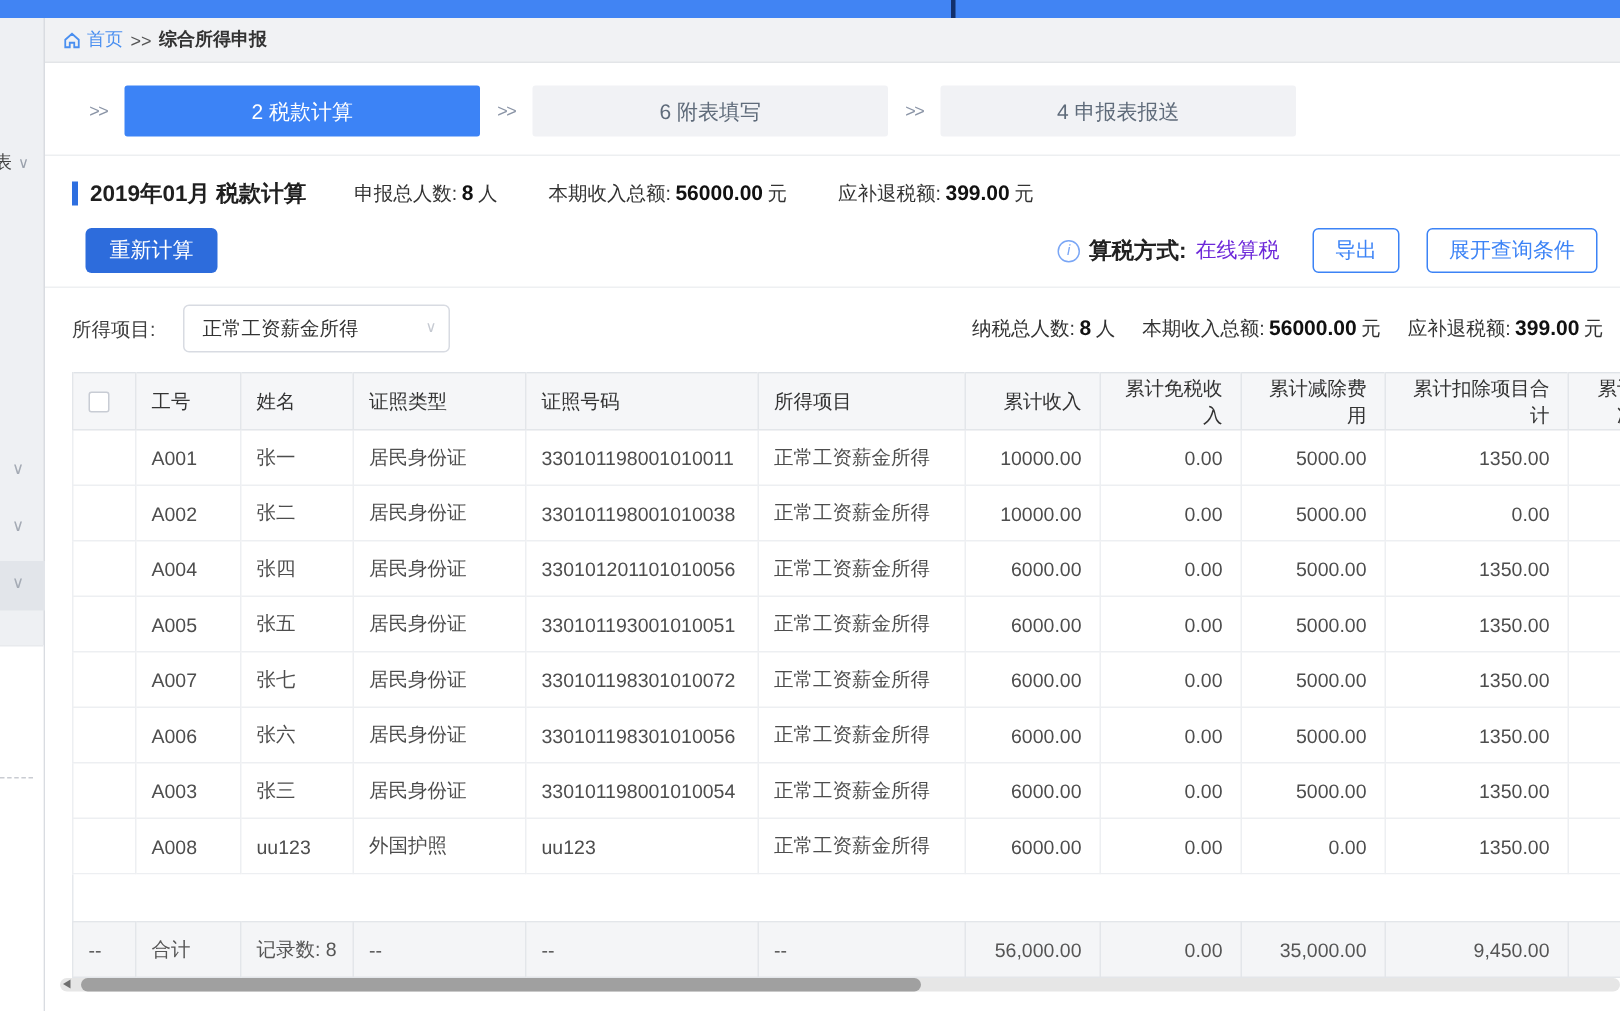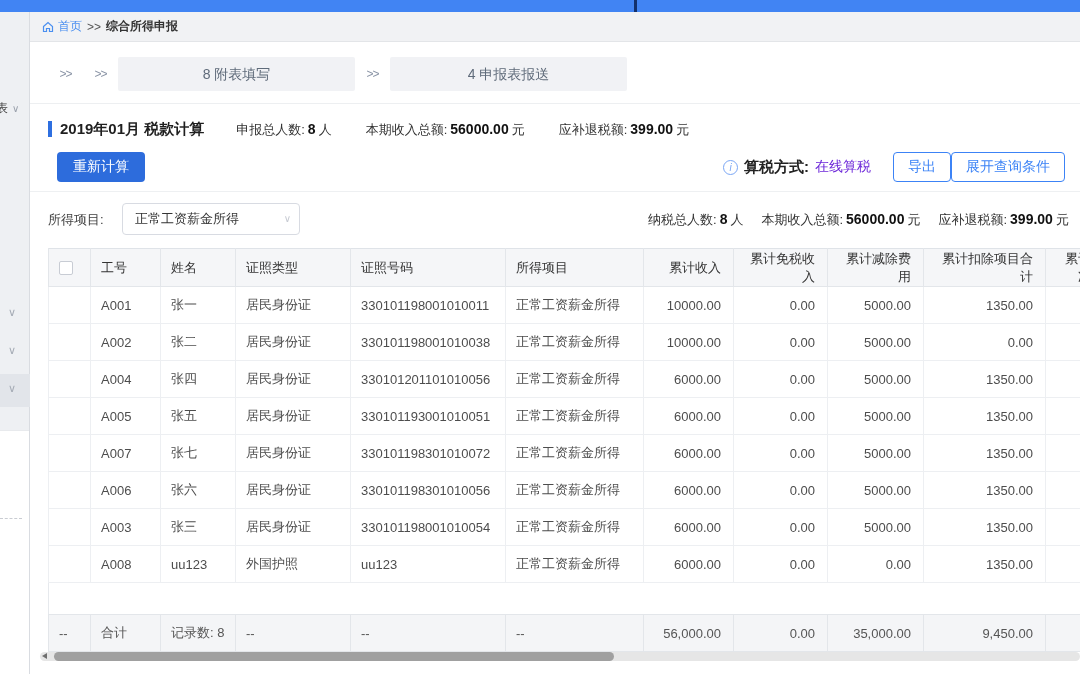--- a/index.html
+++ b/index.html
@@ -42,21 +42,21 @@
   .stat { font-size:13px; color:#333; margin-right:34px; }
   .stat b { font-size:14px; color:#111; margin:0 3px; }
 
   .toolbar { position:absolute; left:0; top:140px; width:1050px; height:40px; border-bottom:1px solid #eef0f2; }
   .btn-primary { position:absolute; left:27px; top:0; height:30px; padding:0 16px; background:#2d6cdc; color:#fff; font-size:14px; border:none; border-radius:4px; cursor:pointer; font-family:inherit; }
   .toolbar-right { position:absolute; right:15px; top:0; height:30px; display:flex; align-items:center; white-space:nowrap; }
   .info-icon { display:inline-flex; align-items:center; justify-content:center; width:15px; height:15px; border:1px solid #7aa6f5; border-radius:50%; color:#7aa6f5; font-size:10px; font-style:italic; margin-right:6px; }
   .tax-mode-label { font-size:15px; font-weight:bold; color:#222; margin-right:6px; }
   .tax-mode-value { font-size:14px; color:#6d28d9; cursor:pointer; margin-right:22px; }
   .btn-outline { height:30px; padding:0 14px; background:#fff; border:1px solid #3c83f6; color:#3c83f6; font-size:14px; border-radius:4px; cursor:pointer; font-family:inherit; margin-left:0; }
-  .btn-outline + .btn-outline { }
+  .btn-outline + .btn-outline { margin-left:18px; }
 
   .filter-row { position:absolute; left:0; top:191px; width:1050px; height:32px; }
   .filter-label { position:absolute; left:18px; top:8px; font-size:13px; color:#404040; }
   .select { position:absolute; left:92px; top:0; width:178px; height:32px; border:1px solid #d8dbe2; border-radius:4px; background:#fff; font-size:13px; color:#333; line-height:30px; padding:0 24px 0 12px; cursor:pointer; }
   .select .caret { position:absolute; right:8px; top:0; color:#c6cad2; font-size:10px; }
   .filter-stats { position:absolute; left:618px; top:7px; white-space:nowrap; }
   .filter-stats .stat { margin-right:18px; }
 
   
   .table-zone { position:absolute; left:18px; top:236px; width:1056px; }
@@ -104,22 +104,23 @@
             <path d="M1.5 5.5 L6 1.5 L10.5 5.5 V10.5 H7.5 V7.5 H4.5 V10.5 H1.5 Z"></path>
           </svg>
         <span>首页</span>
       </span>
       <span class="sep">&gt;&gt;</span>
       <span class="cur">综合所得申报</span>
     </div>
 
     <div class="steps" id="steps">
         <span class="step-sep">&gt;&gt;</span>
+        <div class="step active">2 税款计算</div>
         <span class="step-sep">&gt;&gt;</span>
-        <div class="step">8 附表填写</div>
+        <div class="step">6 附表填写</div>
         <span class="step-sep">&gt;&gt;</span>
         <div class="step">4 申报表报送</div>
       </div>
 
     <div class="divider1"></div>
 
     <div class="title-row">
       <span class="title-bar"></span>
       <span class="page-title">2019年01月 税款计算</span>
       <span id="summary-stats"><span class="stat"><span>申报总人数:</span><b>8</b><span>人</span></span><span class="stat"><span>本期收入总额:</span><b>56000.00</b><span>元</span></span><span class="stat"><span>应补退税额:</span><b>399.00</b><span>元</span></span></span>

